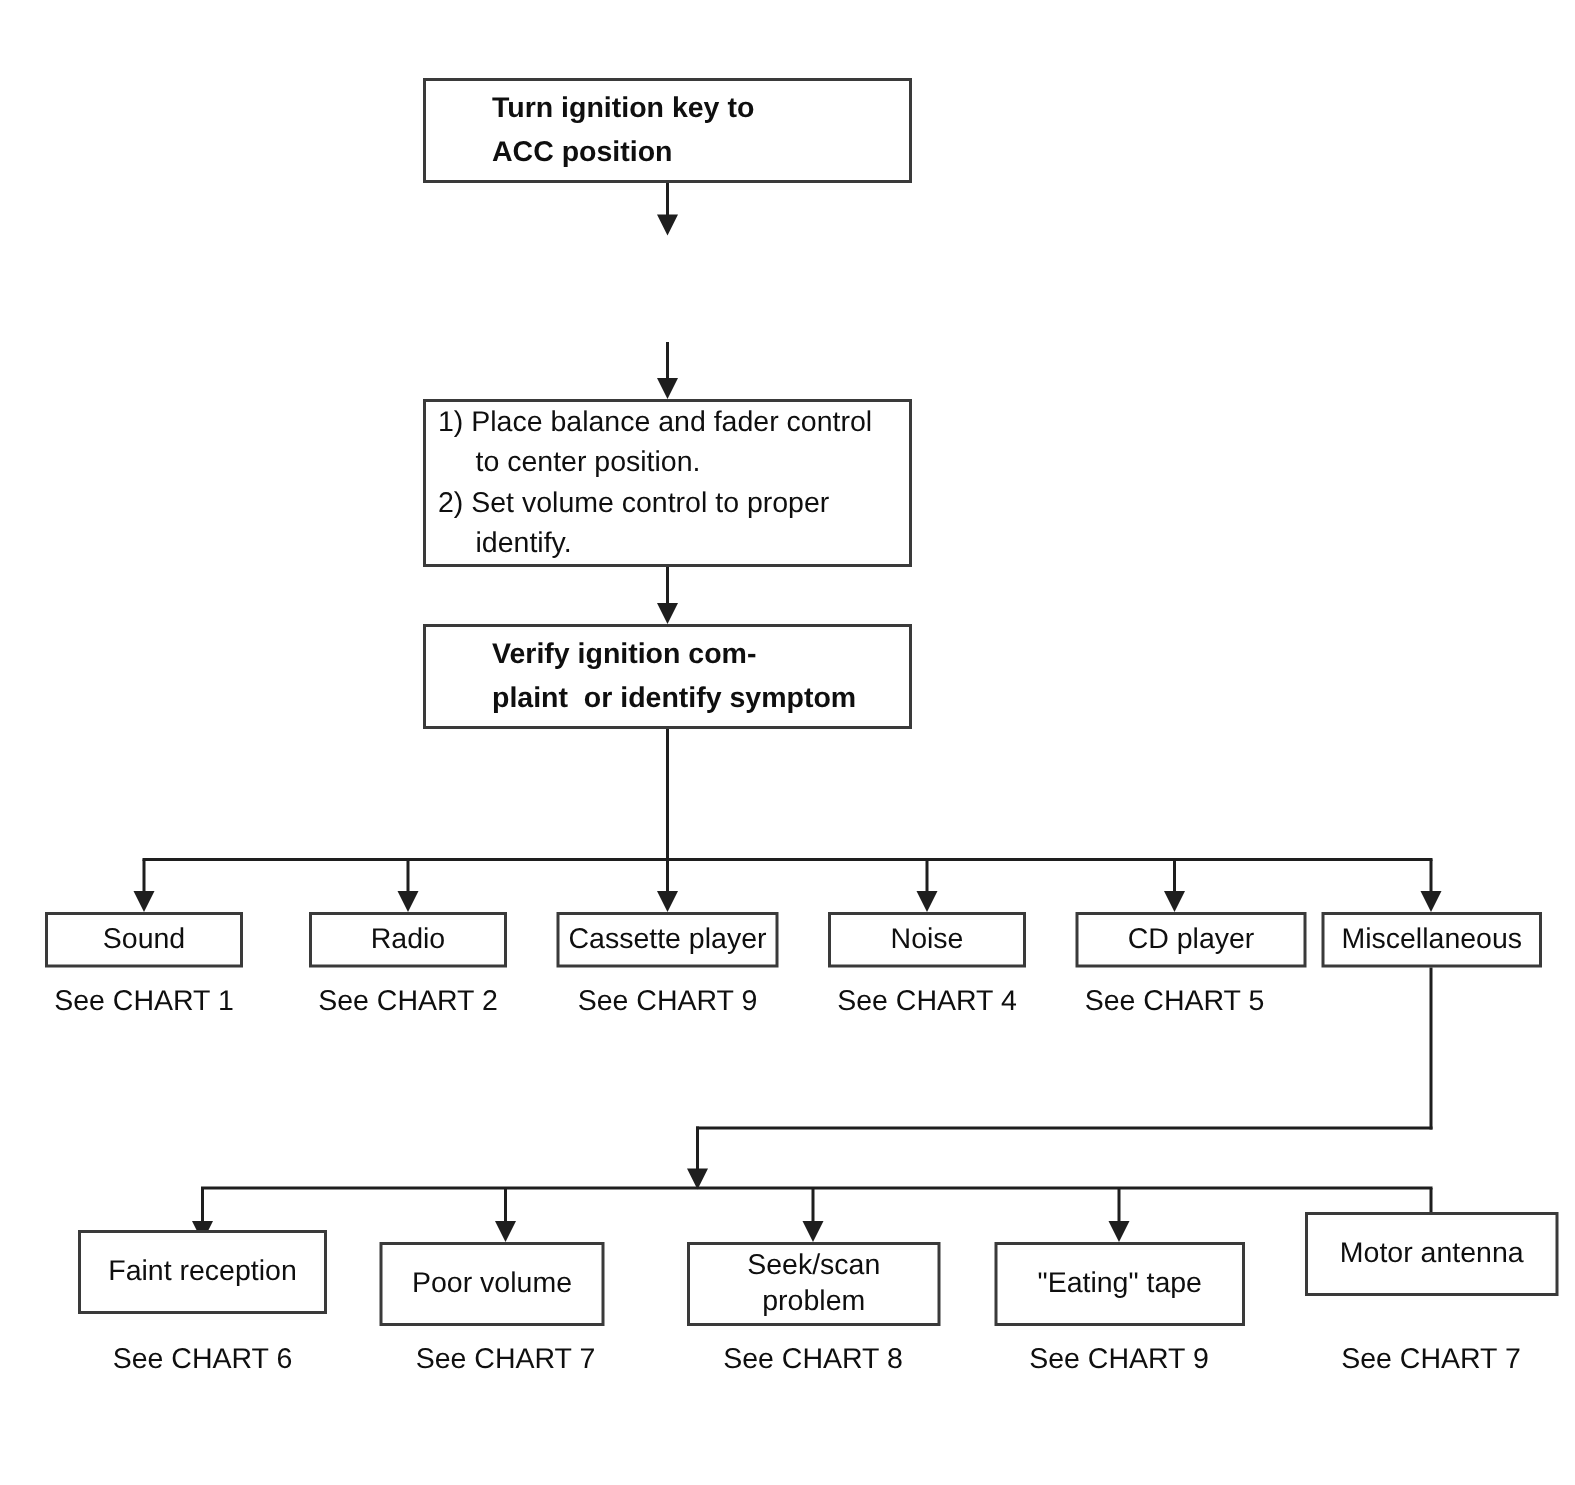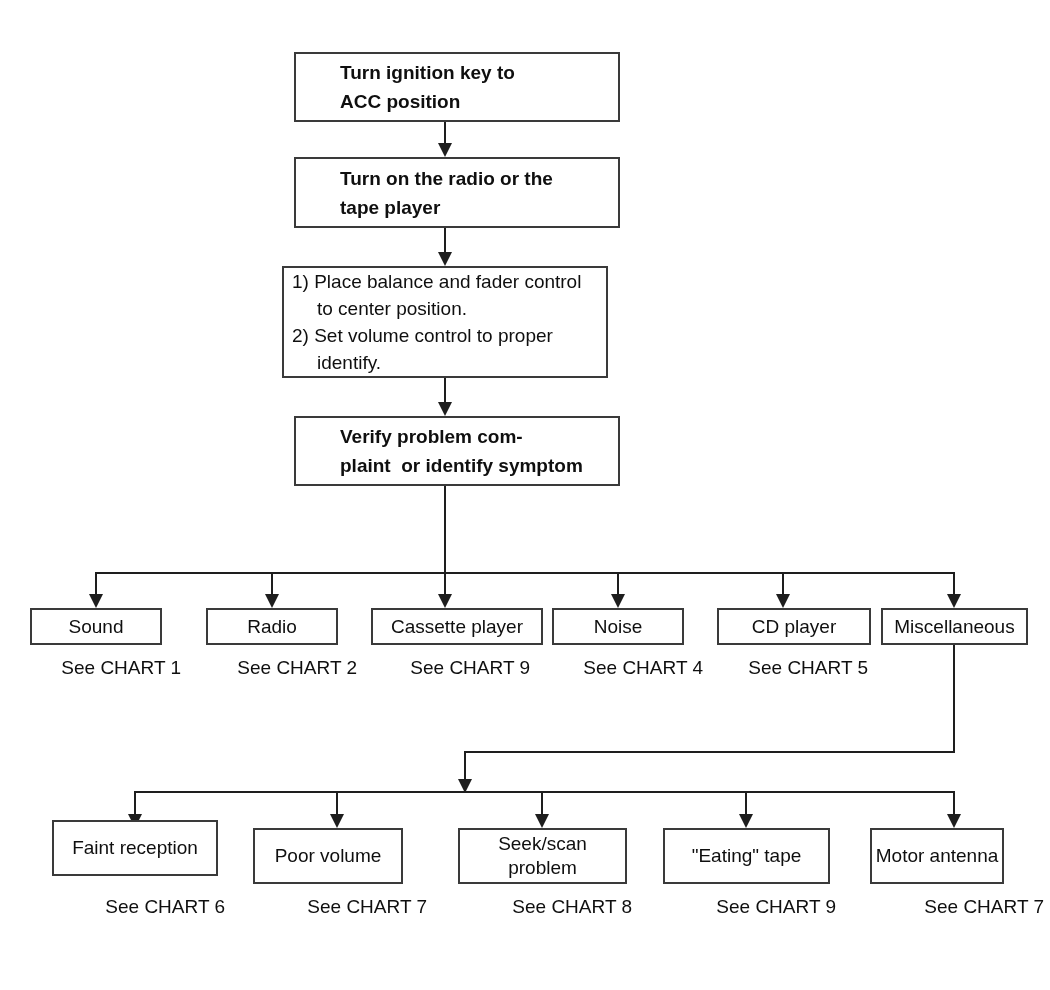--- a/index.html
+++ b/index.html
@@ -7,66 +7,62 @@
     position:relative;width:1050px;height:990px;background:#ffffff;
     font-family:"Liberation Sans","DejaVu Sans",sans-serif;
     color:#0f0f0f;overflow:hidden;
   }
   .box{
     position:absolute;box-sizing:border-box;
     border:2.5px solid #3a3a3a;background:#ffffff;
     display:flex;flex-direction:column;justify-content:center;
     font-size:19px;line-height:29px;
   }
-  .box.bold{font-weight:bold;margin-left:12px;}
+  .box.bold{font-weight:bold;}
   .box.mainbox{padding-left:44px;}
   .box.listbox{padding-left:8px;padding-right:2px;line-height:27px;font-weight:normal;justify-content:space-between;}
   .box.small{align-items:center;text-align:center;line-height:24px;}
   .line{display:block;white-space:pre;}
   .line.ind{padding-left:25px;}
   .vline{position:absolute;width:2px;background:#1e1e1e;}
   .hline{position:absolute;height:2px;background:#1e1e1e;}
   .ah{position:absolute;width:0;height:0;
       border-left:7px solid transparent;border-right:7px solid transparent;
       border-top:14px solid #1e1e1e;}
-  .chart-ref{position:absolute;font-size:19px;text-align:right;white-space:pre;}
+  .chart-ref{position:absolute;font-size:19px;text-align:center;white-space:pre;}
 </style>
 </head>
 <body>
 
 <div class="canvas">
 
   <div class="box mainbox bold" style="left:282px;top:52px;width:326px;height:70px">
     <span class="line">Turn ignition key to</span>
     <span class="line">ACC position</span>
   </div>
 
   <div class="vline" style="left:444px;top:122px;height:23px"></div>
   <div class="ah" style="left:438px;top:143px"></div>
 
-  <div class="box mainbox bold" style="left:282px;top:157px;width:326px;height:71px">
-    <span class="line">Turn on the radio or the</span>
-    <span class="line">tape player</span>
-  </div>
 
   <div class="vline" style="left:444px;top:228px;height:26px"></div>
   <div class="ah" style="left:438px;top:252px"></div>
 
   <div class="box listbox" style="left:282px;top:266px;width:326px;height:112px">
     <span class="line">1) Place balance and fader control</span>
     <span class="line ind">to center position.</span>
     <span class="line">2) Set volume control to proper</span>
     <span class="line ind">identify.</span>
   </div>
 
   <div class="vline" style="left:444px;top:378px;height:26px"></div>
   <div class="ah" style="left:438px;top:402px"></div>
 
   <div class="box mainbox bold" style="left:282px;top:416px;width:326px;height:70px">
-    <span class="line">Verify problem com-</span>
+    <span class="line">Verify ignition com-</span>
     <span class="line">plaint  or identify symptom</span>
   </div>
 
   <div class="vline" style="left:444px;top:486px;height:88px"></div>
   <div class="hline" style="left:95px;top:572px;width:860px"></div>
 
   <div class="vline" style="left:95px;top:573px;height:23px"></div>
   <div class="ah" style="left:89px;top:594px"></div>
   <div class="vline" style="left:271px;top:573px;height:23px"></div>
   <div class="ah" style="left:265px;top:594px"></div>
@@ -78,21 +74,21 @@
   <div class="ah" style="left:776px;top:594px"></div>
   <div class="vline" style="left:953px;top:573px;height:23px"></div>
   <div class="ah" style="left:947px;top:594px"></div>
 
   <div class="box small" style="left:30px;top:608px;width:132px;height:37px">
     <span class="line">Sound</span>
   </div>
   <div class="box small" style="left:206px;top:608px;width:132px;height:37px">
     <span class="line">Radio</span>
   </div>
-  <div class="box small" style="left:371px;top:608px;width:172px;height:37px">
+  <div class="box small" style="left:371px;top:608px;width:148px;height:37px">
     <span class="line">Cassette player</span>
   </div>
   <div class="box small" style="left:552px;top:608px;width:132px;height:37px">
     <span class="line">Noise</span>
   </div>
   <div class="box small" style="left:717px;top:608px;width:154px;height:37px">
     <span class="line">CD player</span>
   </div>
   <div class="box small" style="left:881px;top:608px;width:147px;height:37px">
     <span class="line">Miscellaneous</span>
@@ -127,21 +123,21 @@
   <div class="box small" style="left:253px;top:828px;width:150px;height:56px">
     <span class="line">Poor volume</span>
   </div>
   <div class="box small" style="left:458px;top:828px;width:169px;height:56px">
     <span class="line">Seek/scan</span>
     <span class="line">problem</span>
   </div>
   <div class="box small" style="left:663px;top:828px;width:167px;height:56px">
     <span class="line">"Eating" tape</span>
   </div>
-  <div class="box small" style="left:870px;top:828px;width:134px;height:56px">
+  <div class="box small" style="left:870px;top:808px;width:169px;height:56px">
     <span class="line">Motor antenna</span>
   </div>
 
   <div class="chart-ref" style="left:45px;top:896px;width:180px">See CHART 6</div>
   <div class="chart-ref" style="left:247px;top:896px;width:180px">See CHART 7</div>
   <div class="chart-ref" style="left:452px;top:896px;width:180px">See CHART 8</div>
   <div class="chart-ref" style="left:656px;top:896px;width:180px">See CHART 9</div>
   <div class="chart-ref" style="left:864px;top:896px;width:180px">See CHART 7</div>
 
 </div>

